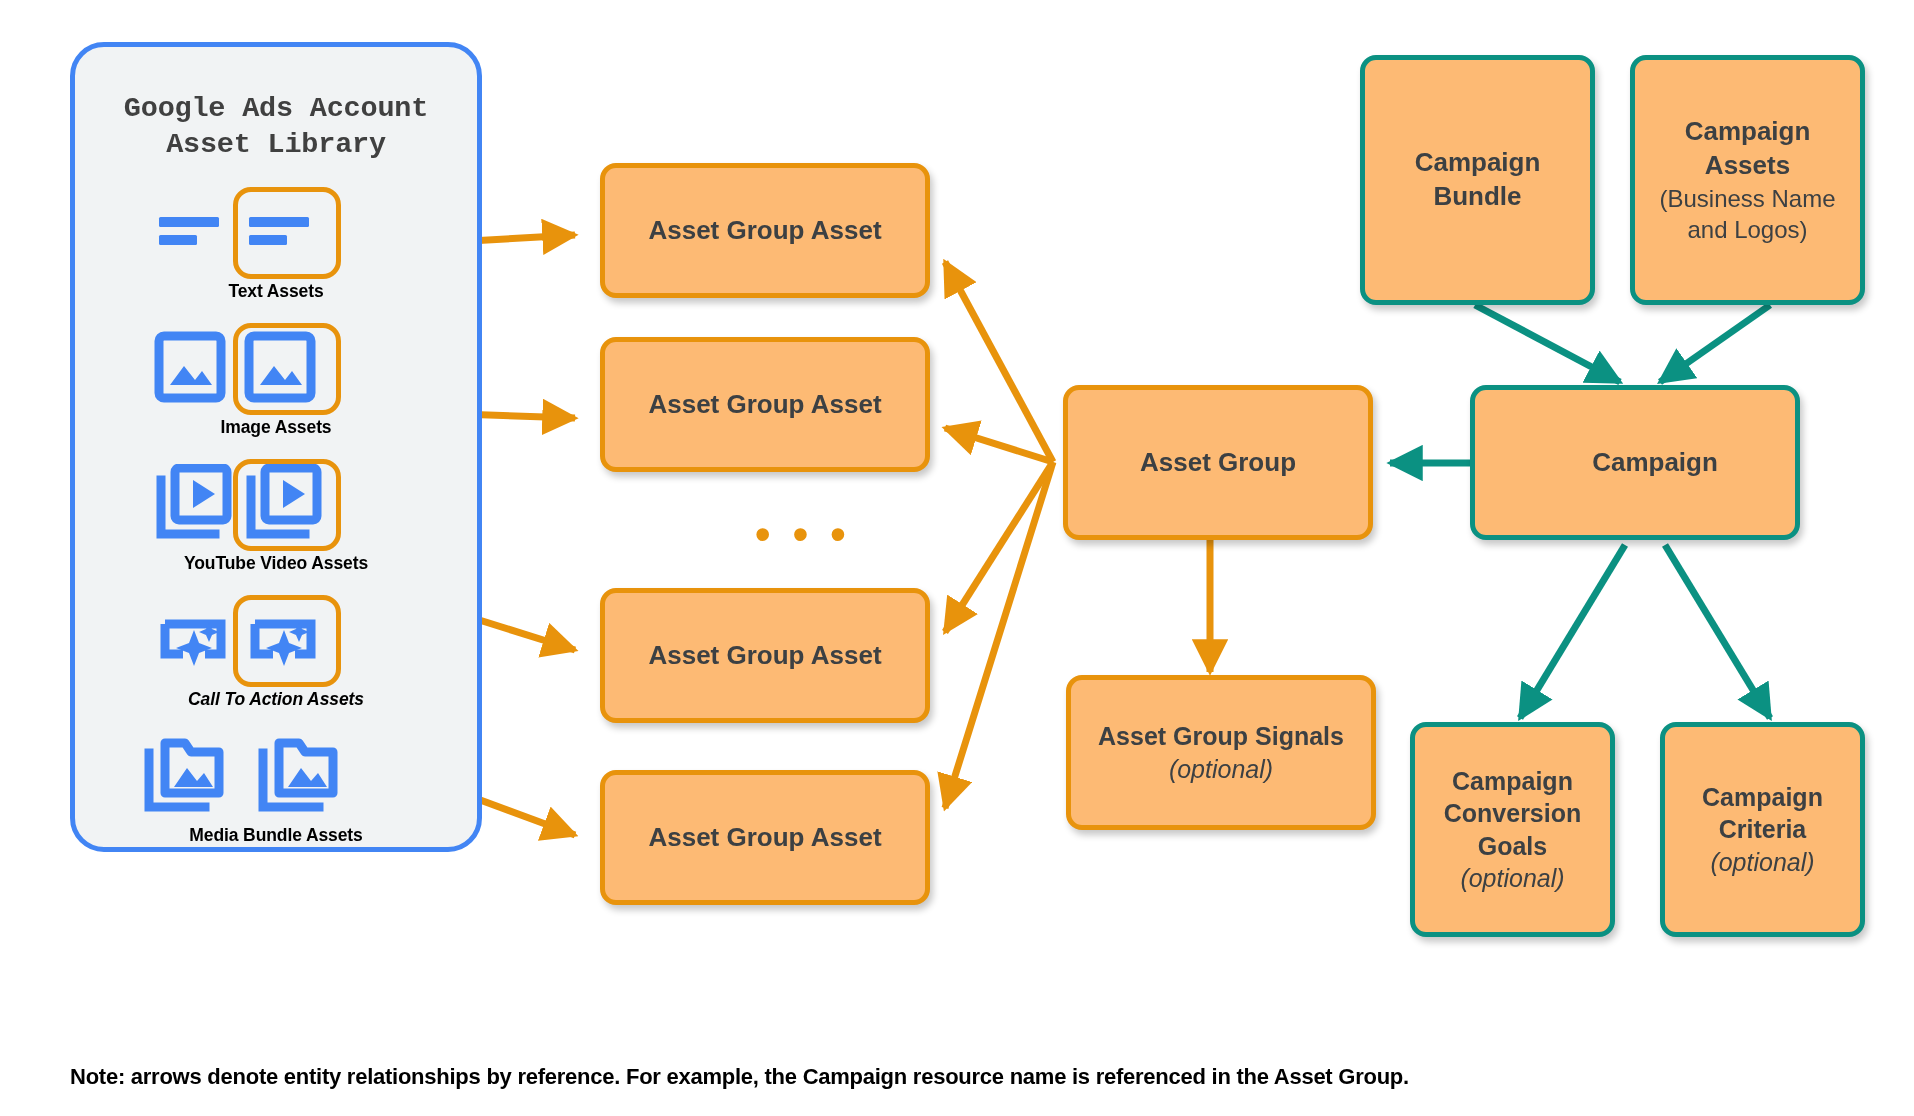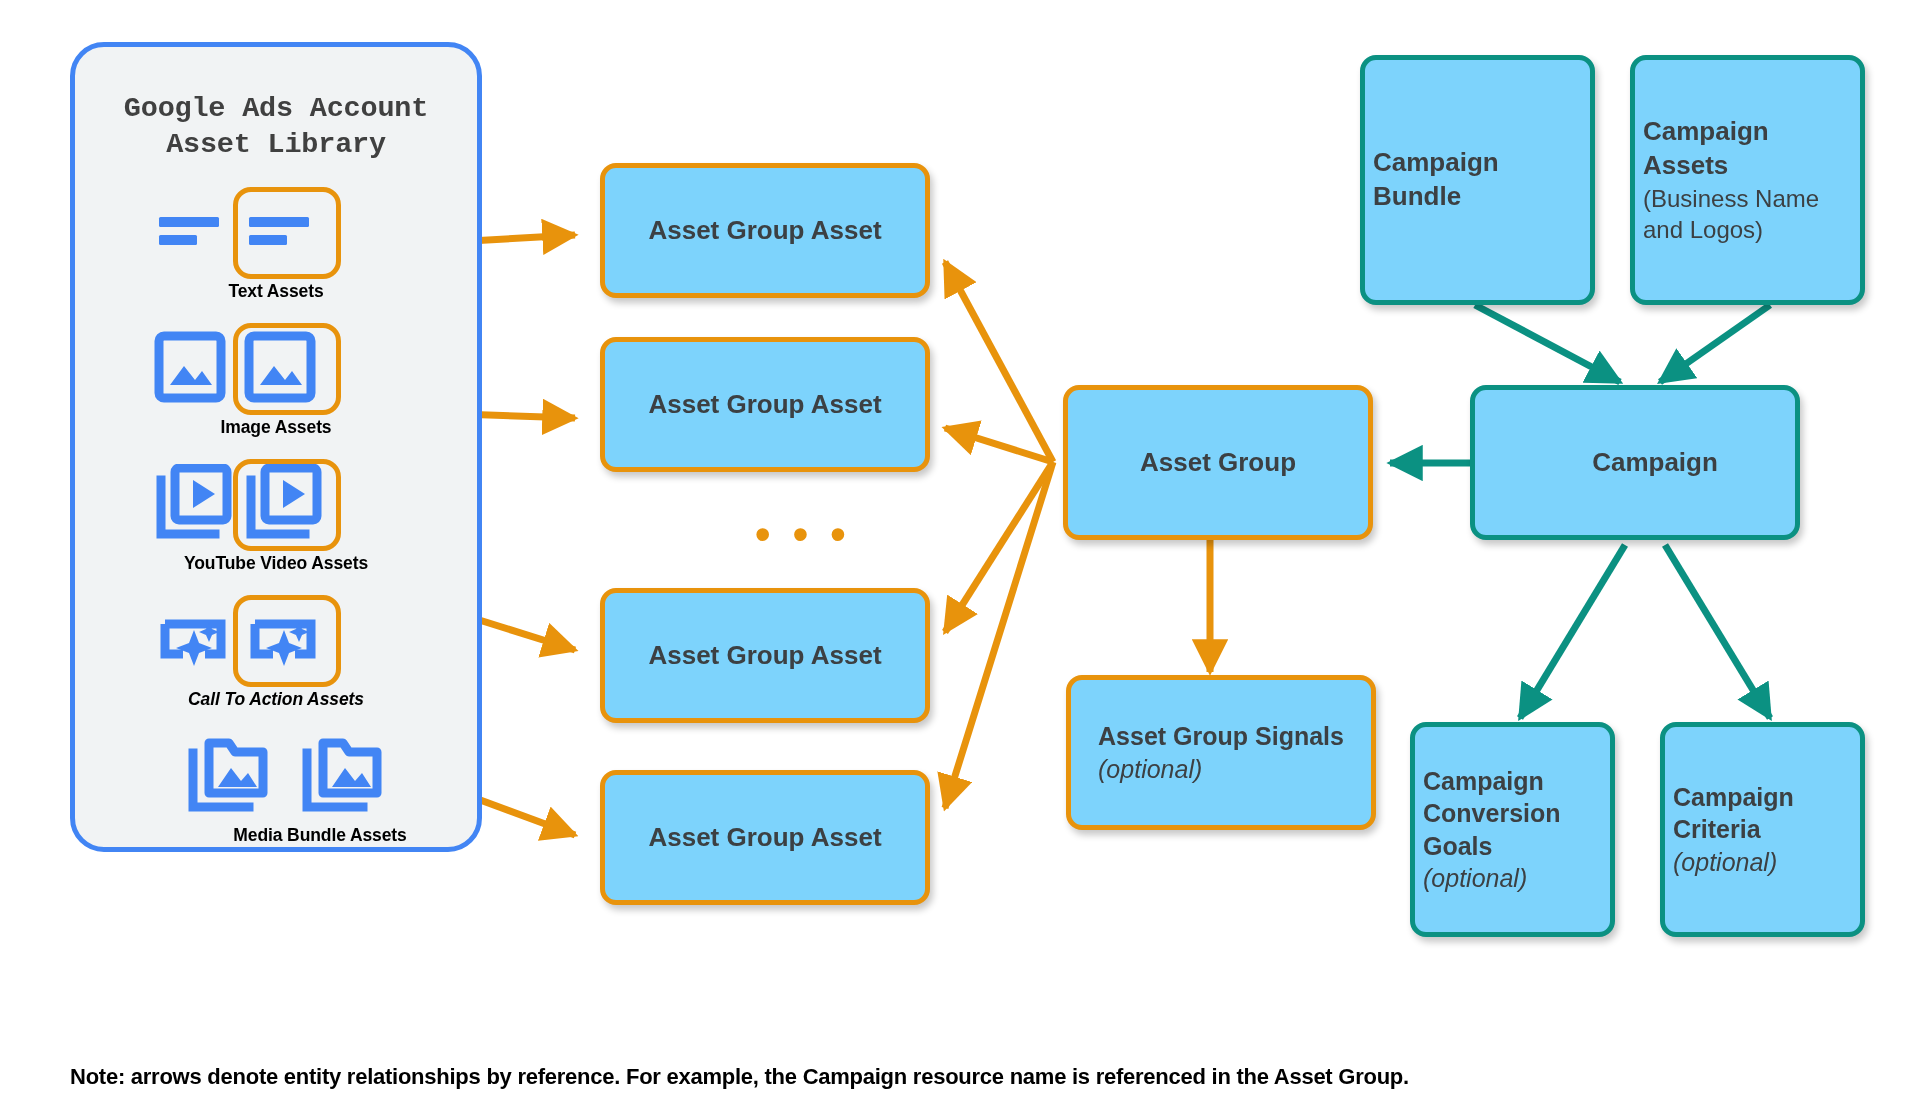--- a/index.html
+++ b/index.html
@@ -85,26 +85,27 @@
     font-size: 17.5px;
     font-weight: bold;
     color: #000000;
     margin-top: 2px;
     letter-spacing: -0.1px;
   }
 
   
   .node {
     position: absolute;
-    background: #7dd3fc;
+    background: #fdba74;
     border-radius: 16px;
     box-sizing: border-box;
     display: flex;
     align-items: center;
     justify-content: center;
+    text-align: center;
     color: #3c4043;
     box-shadow: 3px 5px 7px rgba(0,0,0,0.22);
   }
   .node-orange { border: 5px solid #e8930c; margin-left: 8px; }
   .node-teal   { border: 5px solid #0b9182; }
   .node-label {
     font-size: 26px;
     font-weight: bold;
     line-height: 1.3;
     padding: 0 8px;
@@ -260,21 +261,21 @@
           <svg width="80" height="62" viewBox="0 0 80 62">
             <path d="M12 16 L12 46 L30 46 M52 46 L68 46 L68 16 L12 16" fill="none" stroke="#4285f4" stroke-width="9" stroke-linecap="butt"></path>
             <path d="M41 22 L46 35 L59 40 L46 45 L41 58 L36 45 L23 40 L36 35 Z" fill="#4285f4"></path>
             <path d="M56 14 L59 21 L66 24 L59 27 L56 34 L53 27 L46 24 L53 21 Z" fill="#4285f4"></path>
           </svg>
         </span>
       </div>
       <div class="asset-caption">Call To Action Assets</div>
     </div>
 
-    <div class="asset-row" style="top:684px;padding-left:44px;">
+    <div class="asset-row" style="top:684px;">
       <div class="asset-icons">
         <span class="icon-slot" style="left:66px;">
           <svg width="84" height="80" viewBox="0 0 84 80">
             <path d="M8 18 L8 72 L64 72" fill="none" stroke="#4285f4" stroke-width="9" stroke-linecap="square"></path>
             <path d="M24 8 L44 8 L50 17 L78 17 L78 58 L24 58 Z" fill="none" stroke="#4285f4" stroke-width="9" stroke-linejoin="round"></path>
             <path d="M33 52 L46 33 L56 46 L63 38 L72 52 Z" fill="#4285f4"></path>
           </svg>
         </span>
         <span class="icon-slot" style="left:180px;">
           <svg width="84" height="80" viewBox="0 0 84 80">

